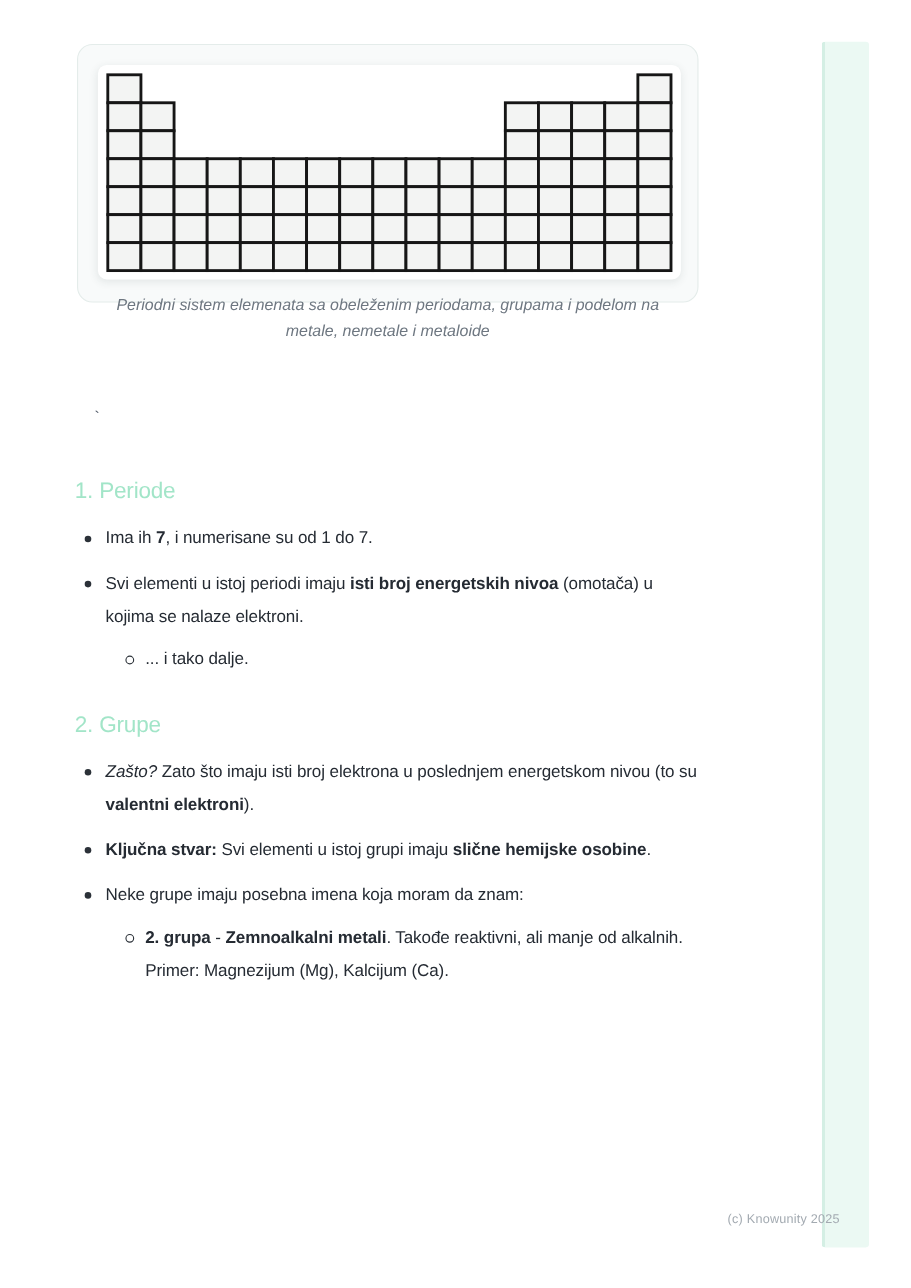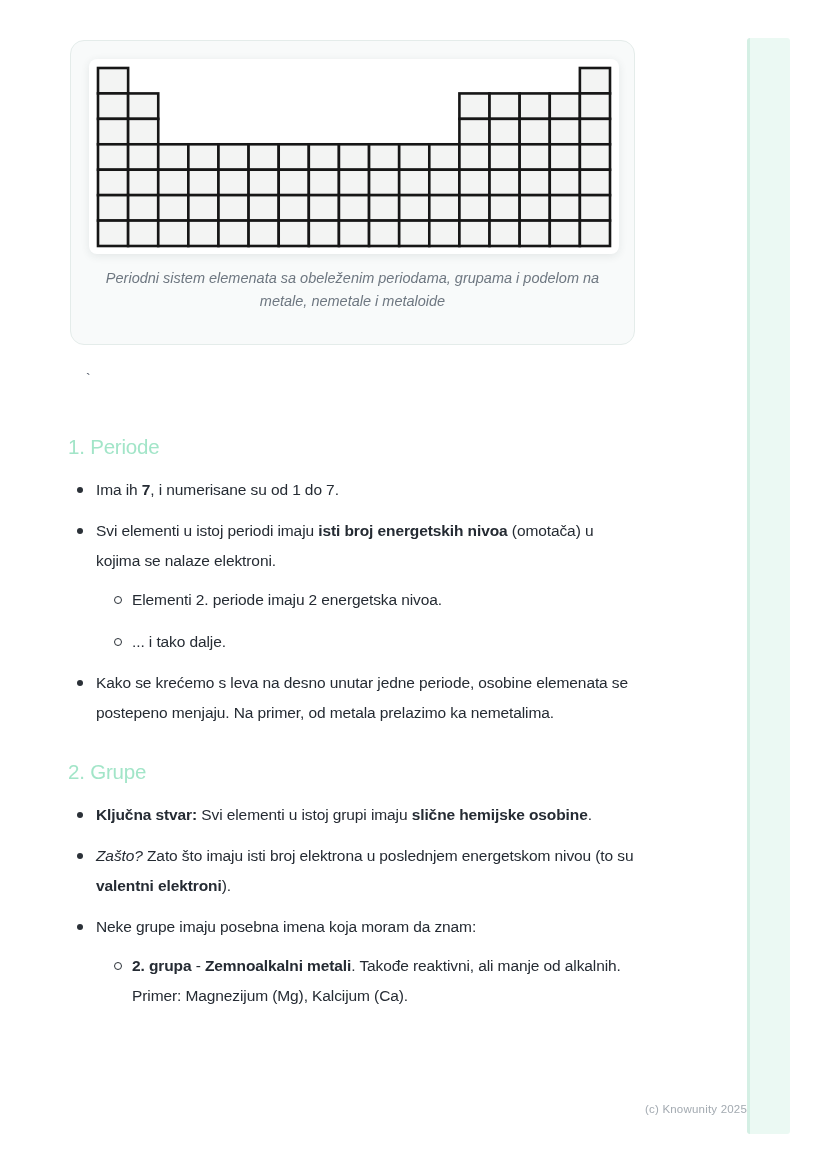--- a/index.html
+++ b/index.html
@@ -21,21 +21,21 @@
     background: #ebf9f3;
     border-left: 3px solid #d4efe4;
     border-radius: 3px;
     z-index: 1;
   }
 
   
   .figure-card {
     position: absolute;
     left: 70px; top: 40px;
-    width: 565px; height: 305px;
+    width: 565px; height: 235px;
     background: #f8fafa;
     border: 1px solid #e4ecea;
     border-radius: 14px;
     z-index: 2;
   }
   .figure-image {
     position: absolute;
     left: 18px; top: 18px;
     width: 530px; height: 195px;
     background: #ffffff;
@@ -113,21 +113,21 @@
     background: transparent;
   }
   .b { font-weight: bold; }
   .i { font-style: italic; }
 
   
   .footer {
     position: absolute;
     top: 1103px; left: 645px;
     width: 135px;
-    text-align: left;
+    text-align: center;
     font-size: 11.5px;
     letter-spacing: 0.2px;
     color: #a3aab1;
     z-index: 3;
   }
 </style>
 </head>
 <body>
 
 <div class="stripe"></div>
@@ -231,41 +231,35 @@
   <div class="section">
     <h2 class="section-heading">1. Periode</h2>
     <ul class="main-list">
       <li class="main-item">
         <span><span>Ima ih </span><span class="b">7</span><span>, i numerisane su od 1 do 7.</span></span>
       </li>
       <li class="main-item">
         <span><span>Svi elementi u istoj periodi imaju </span><span class="b">isti broj energetskih nivoa</span><span> (omotača) u kojima se nalaze elektroni.</span></span>
         <ul class="sub-list">
           <li class="sub-item">
-            <span><span>Elementi 2. periode imaju 2 energetska nivoa.</span></span>
-          </li>
-          <li class="sub-item">
             <span><span>... i tako dalje.</span></span>
           </li>
         </ul>
       </li>
-      <li class="main-item">
-        <span><span>Kako se krećemo s leva na desno unutar jedne periode, osobine elemenata se postepeno menjaju. Na primer, od metala prelazimo ka nemetalima.</span></span>
-      </li>
     </ul>
   </div>
 
   <div class="section">
     <h2 class="section-heading">2. Grupe</h2>
     <ul class="main-list">
       <li class="main-item">
+        <span><span class="i">Zašto?</span><span> Zato što imaju isti broj elektrona u poslednjem energetskom nivou (to su </span><span class="b">valentni elektroni</span><span>).</span></span>
+      </li>
+      <li class="main-item">
         <span><span class="b">Ključna stvar:</span><span> Svi elementi u istoj grupi imaju </span><span class="b">slične hemijske osobine</span><span>.</span></span>
-      </li>
-      <li class="main-item">
-        <span><span class="i">Zašto?</span><span> Zato što imaju isti broj elektrona u poslednjem energetskom nivou (to su </span><span class="b">valentni elektroni</span><span>).</span></span>
       </li>
       <li class="main-item">
         <span><span>Neke grupe imaju posebna imena koja moram da znam:</span></span>
         <ul class="sub-list">
           <li class="sub-item">
             <span><span class="b">2. grupa</span><span> - </span><span class="b">Zemnoalkalni metali</span><span>. Takođe reaktivni, ali manje od alkalnih. Primer: Magnezijum (Mg), Kalcijum (Ca).</span></span>
           </li>
 
         </ul>
       </li>

